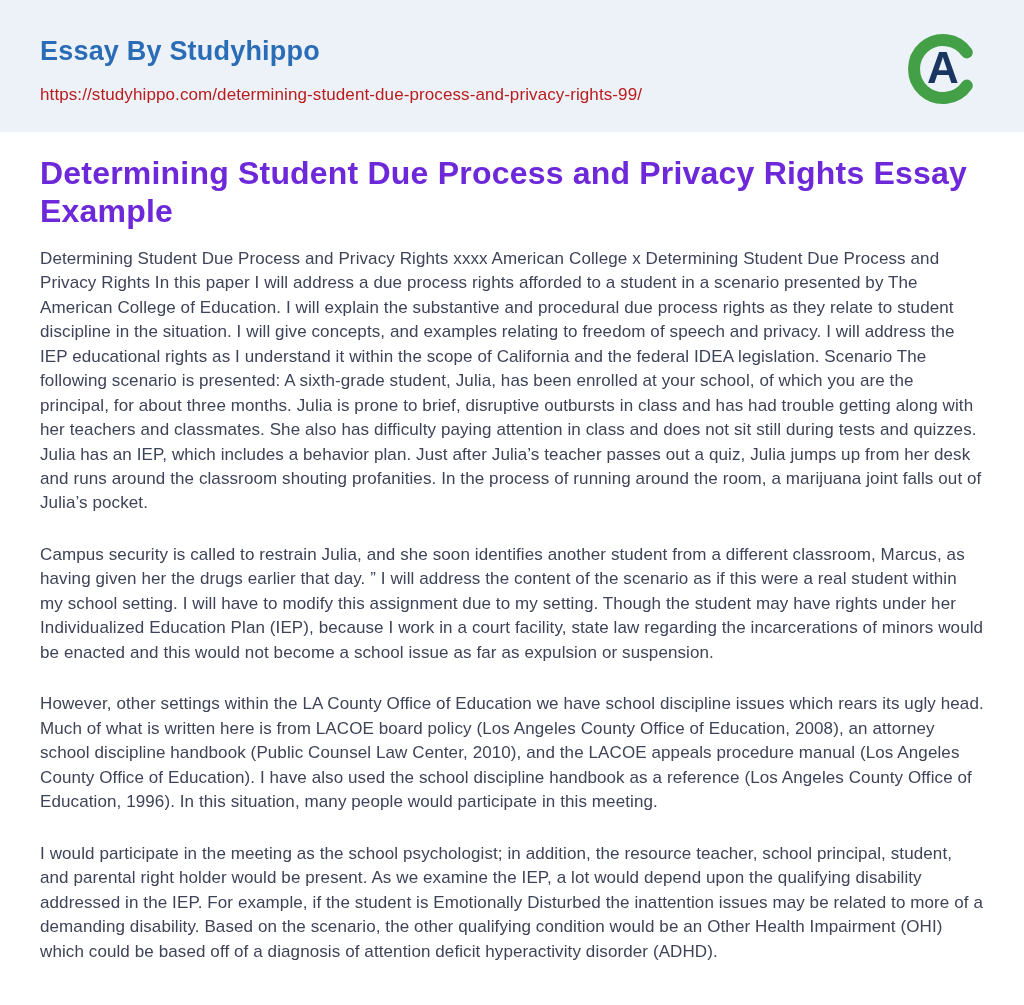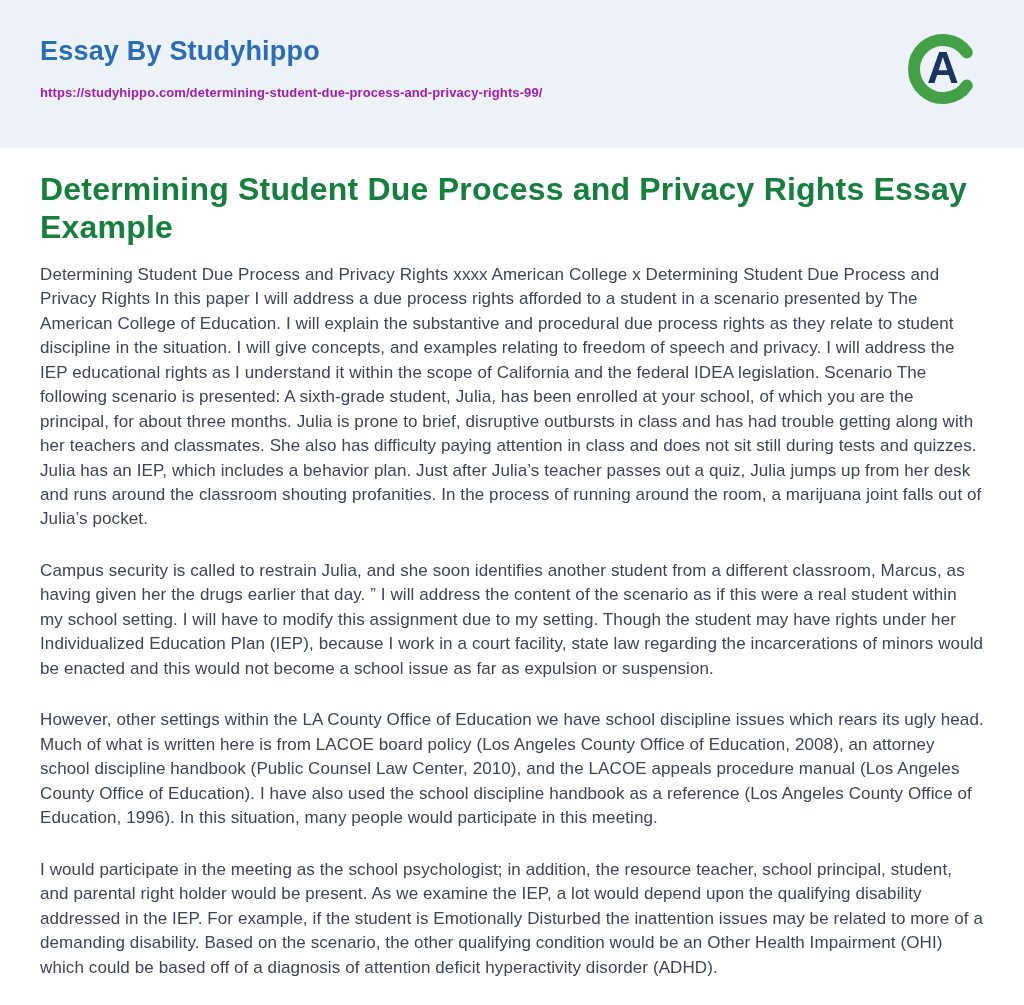--- a/index.html
+++ b/index.html
@@ -12,54 +12,54 @@
     overflow: hidden;
   }
 
   
   .site-header {
     background: #edf2f8;
     padding: 30px 40px 24px 40px;
     display: flex;
     justify-content: space-between;
     align-items: flex-start;
-    height: 148px;
+    height: 132px;
   }
   .header-text { display: flex; flex-direction: column; }
   .site-title {
     margin: 6px 0 18px 0;
     font-size: 27px;
     font-weight: 700;
     color: #2a6cb5;
     letter-spacing: 0.2px;
   }
   .source-url {
-    font-size: 13px;
-    font-weight: 700;
-    color: #a21caf;
+    font-size: 17px;
+    font-weight: 400;
+    color: #b91c1c;
     text-decoration: none;
     letter-spacing: 0.1px;
   }
   .logo-wrap {
     width: 78px;
     height: 78px;
     flex: 0 0 auto;
     margin-right: 2px;
   }
 
   
   .article {
     padding: 18px 40px 0 40px;
   }
   .essay-title {
     margin: 4px 0 16px 0;
     font-size: 32px;
     line-height: 1.2;
     font-weight: 700;
-    color: #15803d;
+    color: #6d28d9;
     letter-spacing: 0.2px;
   }
   .essay-paragraph {
     margin: 8px 0 27px 0;
     font-size: 17px;
     line-height: 1.44;
     color: #3e4458;
     letter-spacing: 0.1px;
   }
 </style>

